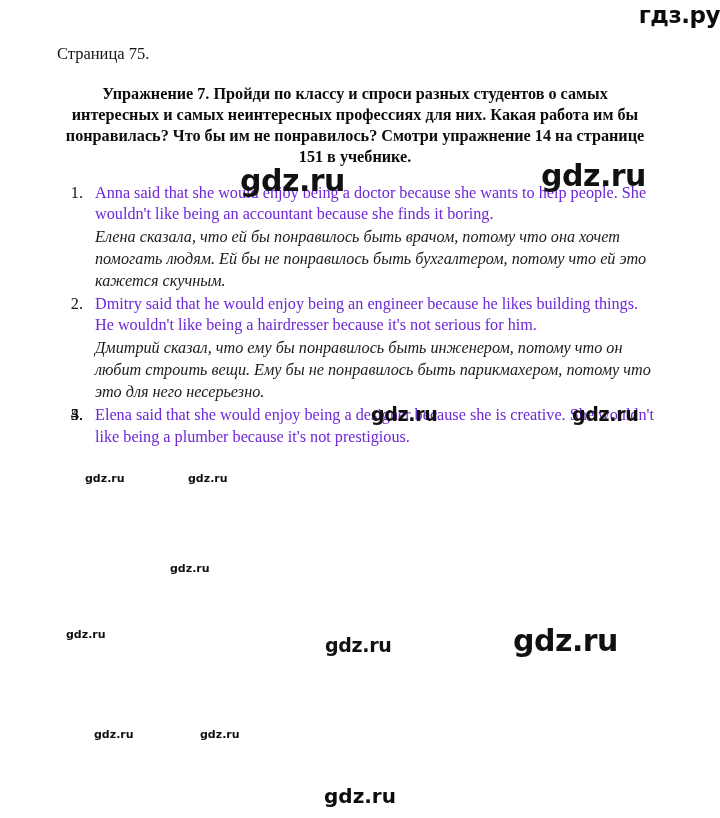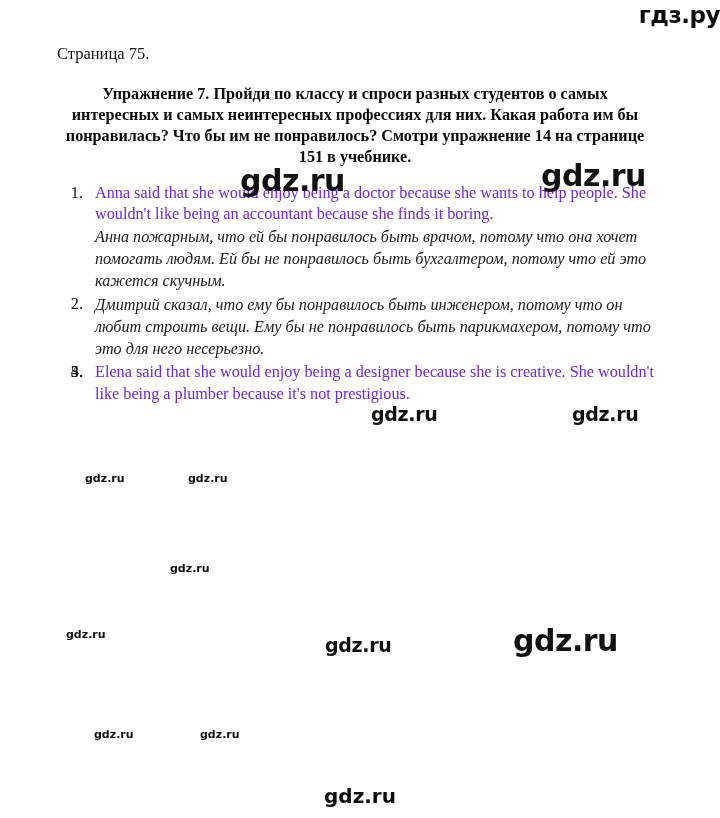--- a/index.html
+++ b/index.html
@@ -124,24 +124,25 @@
 <div class="sheet">
 
   <div class="page-title">Страница 75.</div>
 
   <div class="task-heading">Упражнение 7. Пройди по классу и спроси разных студентов о самых интересных и самых неинтересных профессиях для них. Какая работа им бы понравилась? Что бы им не понравилось? Смотри упражнение 14 на странице 151 в учебнике.</div>
 
   <ol class="answers">
     <li>
       <span class="num">1.</span>
       <p class="en">Anna said that she would enjoy being a doctor because she wants to help people. She wouldn't like being an accountant because she finds it boring.</p>
-      <p class="ru">Анна пожарным, что ей бы понравилось быть врачом, потому что она хочет помогать людям. Ей бы не понравилось быть бухгалтером, потому что ей это кажется скучным.</p>
+      <p class="ru">Елена сказала, что ей бы понравилось быть врачом, потому что она хочет помогать людям. Ей бы не понравилось быть бухгалтером, потому что ей это кажется скучным.</p>
     </li>
     <li>
       <span class="num">2.</span>
+      <p class="en">Dmitry said that he would enjoy being an engineer because he likes building things. He wouldn't like being a hairdresser because it's not serious for him.</p>
       <p class="ru">Дмитрий сказал, что ему бы понравилось быть инженером, потому что он любит строить вещи. Ему бы не понравилось быть парикмахером, потому что это для него несерьезно.</p>
     </li>
     <li>
       <span class="num">3.</span>
     </li>
     <li>
       <span class="num">4.</span>
     </li>
     <li>
       <span class="num">5.</span>

